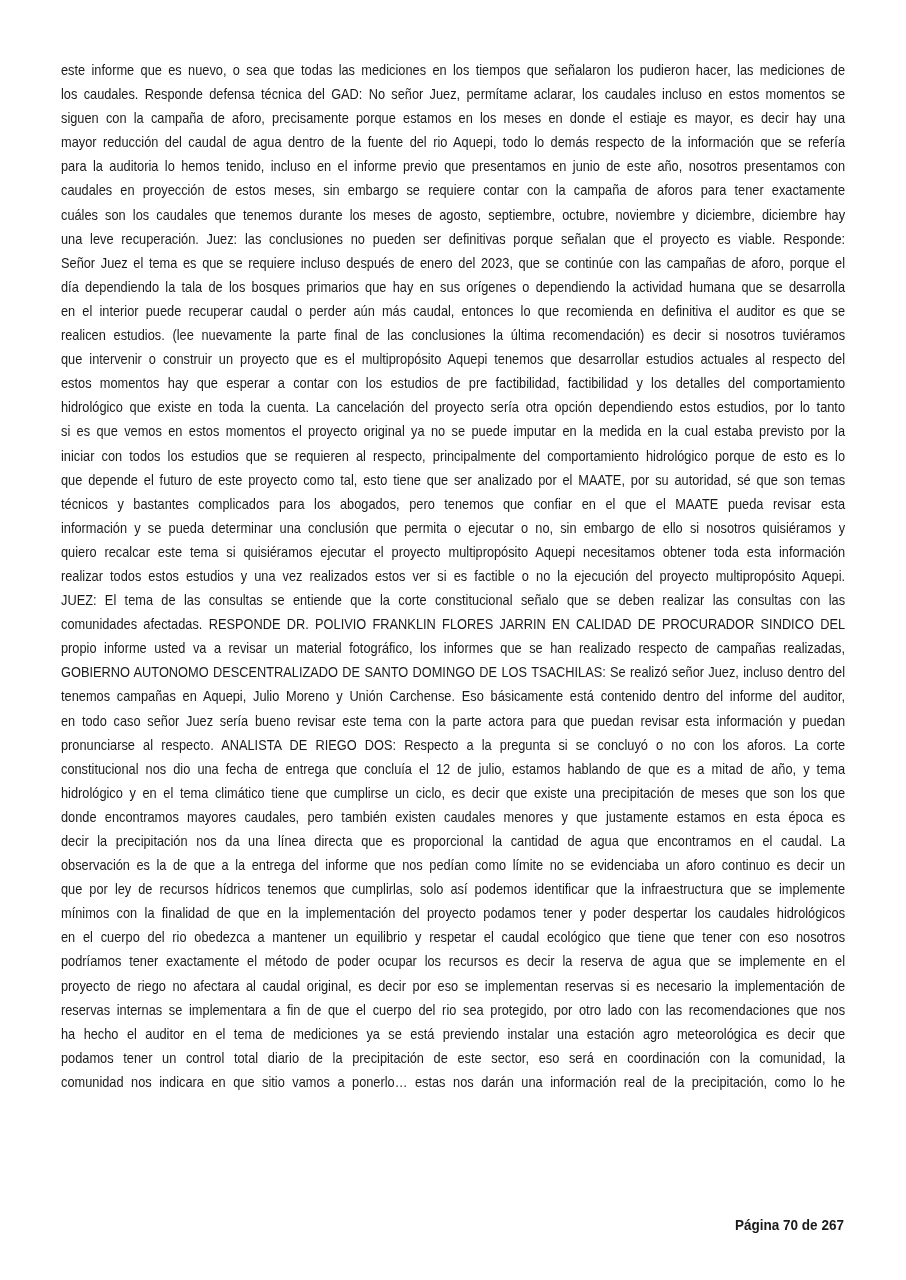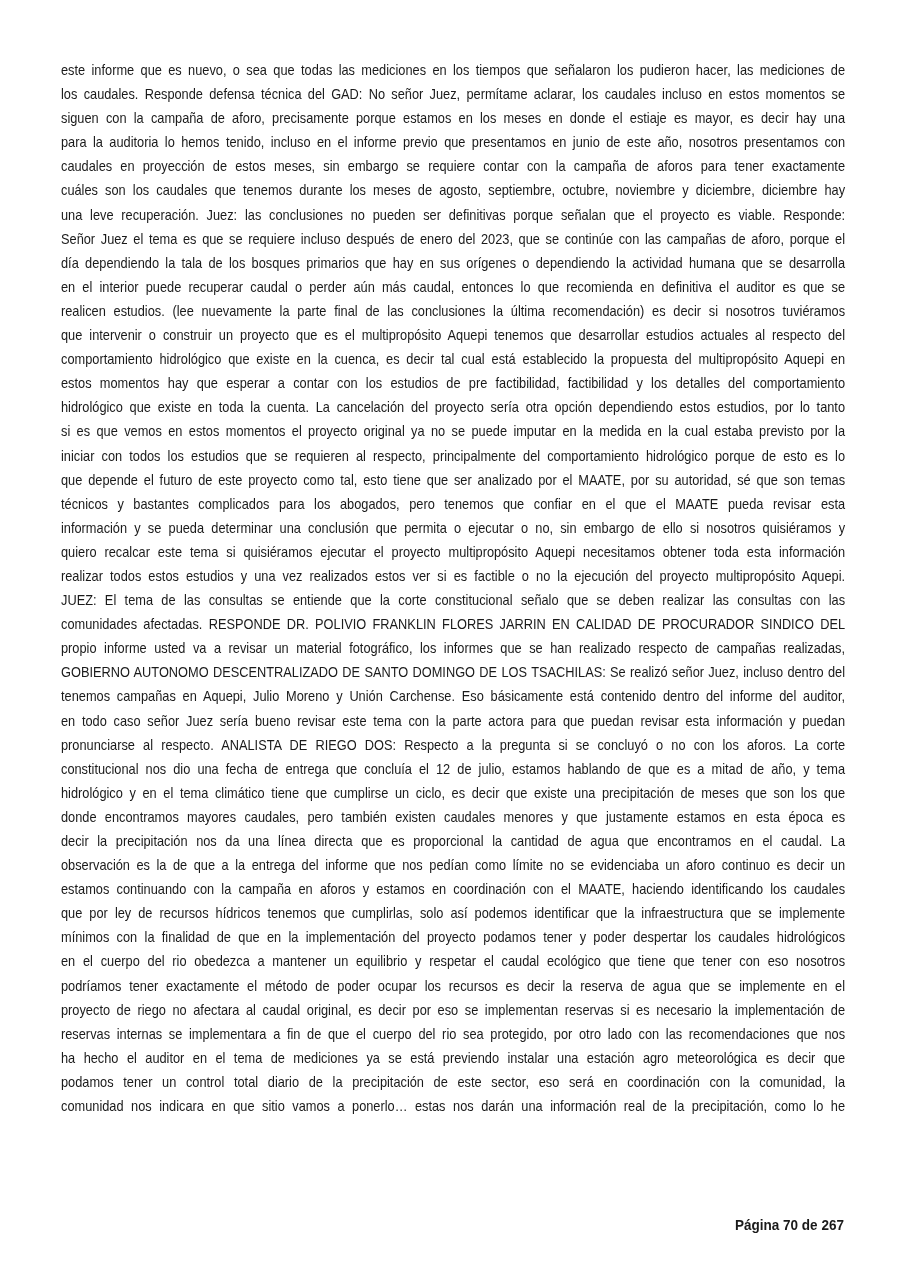--- a/index.html
+++ b/index.html
@@ -32,30 +32,30 @@
   }
 </style>
 </head>
 <body>
 
 <div class="page">
   <div class="lines" id="lines">
       <div class="line"><span class="inner">este informe que es nuevo, o sea que todas las mediciones en los tiempos que señalaron los pudieron hacer, las mediciones de</span></div>
       <div class="line"><span class="inner">los caudales. Responde defensa técnica del GAD: No señor Juez, permítame aclarar, los caudales incluso en estos momentos se</span></div>
       <div class="line"><span class="inner">siguen con la campaña de aforo, precisamente porque estamos en los meses en donde el estiaje es mayor, es decir hay una</span></div>
+      <div class="line"><span class="inner">mayor reducción del caudal de agua dentro de la fuente del rio Aquepi, todo lo demás respecto de la información que se refería</span></div>
       <div class="line"><span class="inner">para la auditoria lo hemos tenido, incluso en el informe previo que presentamos en junio de este año, nosotros presentamos con</span></div>
       <div class="line"><span class="inner">caudales en proyección de estos meses, sin embargo se requiere contar con la campaña de aforos para tener exactamente</span></div>
       <div class="line"><span class="inner">cuáles son los caudales que tenemos durante los meses de agosto, septiembre, octubre, noviembre y diciembre, diciembre hay</span></div>
       <div class="line"><span class="inner">una leve recuperación. Juez: las conclusiones no pueden ser definitivas porque señalan que el proyecto es viable. Responde:</span></div>
       <div class="line"><span class="inner">Señor Juez el tema es que se requiere incluso después de enero del 2023, que se continúe con las campañas de aforo, porque el</span></div>
       <div class="line"><span class="inner">día dependiendo la tala de los bosques primarios que hay en sus orígenes o dependiendo la actividad humana que se desarrolla</span></div>
       <div class="line"><span class="inner">en el interior puede recuperar caudal o perder aún más caudal, entonces lo que recomienda en definitiva el auditor es que se</span></div>
       <div class="line"><span class="inner">realicen estudios. (lee nuevamente la parte final de las conclusiones la última recomendación) es decir si nosotros tuviéramos</span></div>
       <div class="line"><span class="inner">que intervenir o construir un proyecto que es el multipropósito Aquepi tenemos que desarrollar estudios actuales al respecto del</span></div>
-      <div class="line"><span class="inner">comportamiento hidrológico que existe en la cuenca, es decir tal cual está establecido la propuesta del multipropósito Aquepi en</span></div>
       <div class="line"><span class="inner">estos momentos hay que esperar a contar con los estudios de pre factibilidad, factibilidad y los detalles del comportamiento</span></div>
       <div class="line"><span class="inner">hidrológico que existe en toda la cuenta. La cancelación del proyecto sería otra opción dependiendo estos estudios, por lo tanto</span></div>
       <div class="line"><span class="inner">si es que vemos en estos momentos el proyecto original ya no se puede imputar en la medida en la cual estaba previsto por la</span></div>
       <div class="line"><span class="inner">iniciar con todos los estudios que se requieren al respecto, principalmente del comportamiento hidrológico porque de esto es lo</span></div>
       <div class="line"><span class="inner">que depende el futuro de este proyecto como tal, esto tiene que ser analizado por el MAATE, por su autoridad, sé que son temas</span></div>
       <div class="line"><span class="inner">técnicos y bastantes complicados para los abogados, pero tenemos que confiar en el que el MAATE pueda revisar esta</span></div>
       <div class="line"><span class="inner">información y se pueda determinar una conclusión que permita o ejecutar o no, sin embargo de ello si nosotros quisiéramos y</span></div>
       <div class="line"><span class="inner">quiero recalcar este tema si quisiéramos ejecutar el proyecto multipropósito Aquepi necesitamos obtener toda esta información</span></div>
       <div class="line"><span class="inner">realizar todos estos estudios y una vez realizados estos ver si es factible o no la ejecución del proyecto multipropósito Aquepi.</span></div>
       <div class="line"><span class="inner">JUEZ: El tema de las consultas se entiende que la corte constitucional señalo que se deben realizar las consultas con las</span></div>
@@ -63,21 +63,20 @@
       <div class="line"><span class="inner">propio informe usted va a revisar un material fotográfico, los informes que se han realizado respecto de campañas realizadas,</span></div>
       <div class="line"><span class="inner">GOBIERNO AUTONOMO DESCENTRALIZADO DE SANTO DOMINGO DE LOS TSACHILAS: Se realizó señor Juez, incluso dentro del</span></div>
       <div class="line"><span class="inner">tenemos campañas en Aquepi, Julio Moreno y Unión Carchense. Eso básicamente está contenido dentro del informe del auditor,</span></div>
       <div class="line"><span class="inner">en todo caso señor Juez sería bueno revisar este tema con la parte actora para que puedan revisar esta información y puedan</span></div>
       <div class="line"><span class="inner">pronunciarse al respecto. ANALISTA DE RIEGO DOS: Respecto a la pregunta si se concluyó o no con los aforos. La corte</span></div>
       <div class="line"><span class="inner">constitucional nos dio una fecha de entrega que concluía el 12 de julio, estamos hablando de que es a mitad de año, y tema</span></div>
       <div class="line"><span class="inner">hidrológico y en el tema climático tiene que cumplirse un ciclo, es decir que existe una precipitación de meses que son los que</span></div>
       <div class="line"><span class="inner">donde encontramos mayores caudales, pero también existen caudales menores y que justamente estamos en esta época es</span></div>
       <div class="line"><span class="inner">decir la precipitación nos da una línea directa que es proporcional la cantidad de agua que encontramos en el caudal. La</span></div>
       <div class="line"><span class="inner">observación es la de que a la entrega del informe que nos pedían como límite no se evidenciaba un aforo continuo es decir un</span></div>
-      <div class="line"><span class="inner">estamos continuando con la campaña en aforos y estamos en coordinación con el MAATE, haciendo identificando los caudales</span></div>
       <div class="line"><span class="inner">que por ley de recursos hídricos tenemos que cumplirlas, solo así podemos identificar que la infraestructura que se implemente</span></div>
       <div class="line"><span class="inner">mínimos con la finalidad de que en la implementación del proyecto podamos tener y poder despertar los caudales hidrológicos</span></div>
       <div class="line"><span class="inner">en el cuerpo del rio obedezca a mantener un equilibrio y respetar el caudal ecológico que tiene que tener con eso nosotros</span></div>
       <div class="line"><span class="inner">podríamos tener exactamente el método de poder ocupar los recursos es decir la reserva de agua que se implemente en el</span></div>
       <div class="line"><span class="inner">proyecto de riego no afectara al caudal original, es decir por eso se implementan reservas si es necesario la implementación de</span></div>
       <div class="line"><span class="inner">reservas internas se implementara a fin de que el cuerpo del rio sea protegido, por otro lado con las recomendaciones que nos</span></div>
       <div class="line"><span class="inner">ha hecho el auditor en el tema de mediciones ya se está previendo instalar una estación agro meteorológica es decir que</span></div>
       <div class="line"><span class="inner">podamos tener un control total diario de la precipitación de este sector, eso será en coordinación con la comunidad, la</span></div>
       <div class="line"><span class="inner">comunidad nos indicara en que sitio vamos a ponerlo… estas nos darán una información real de la precipitación, como lo he</span></div>
     </div>

